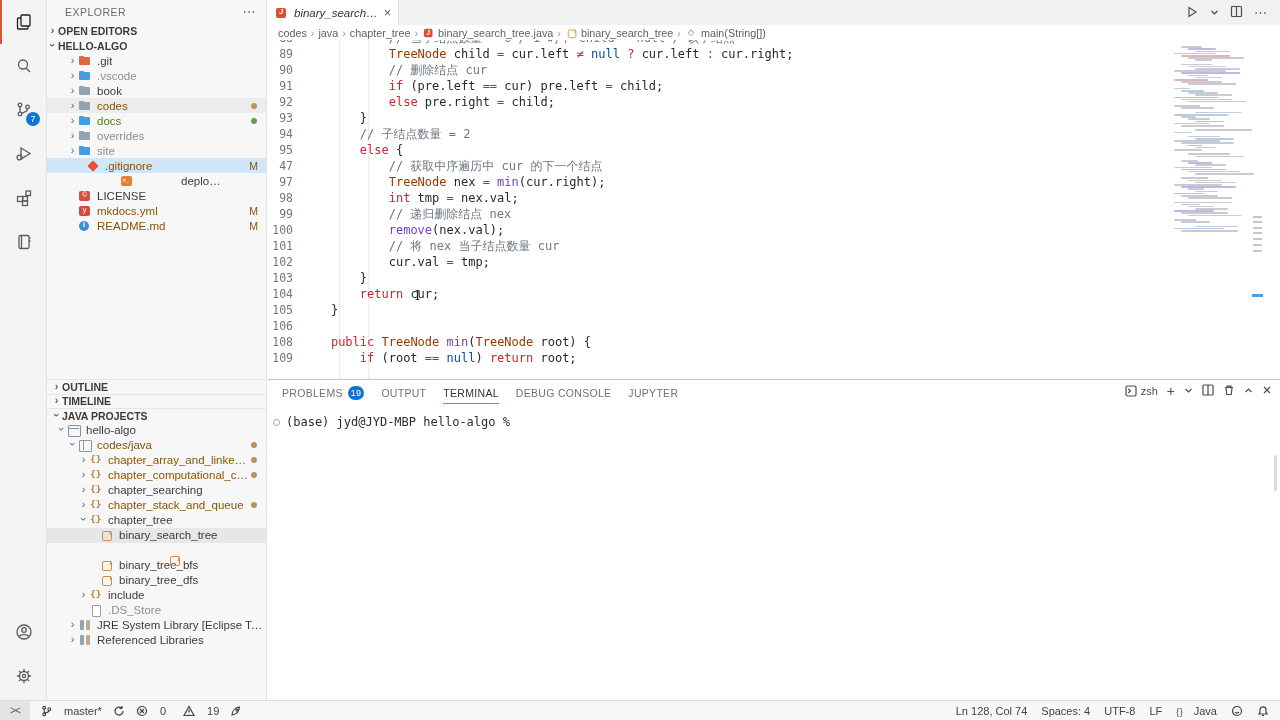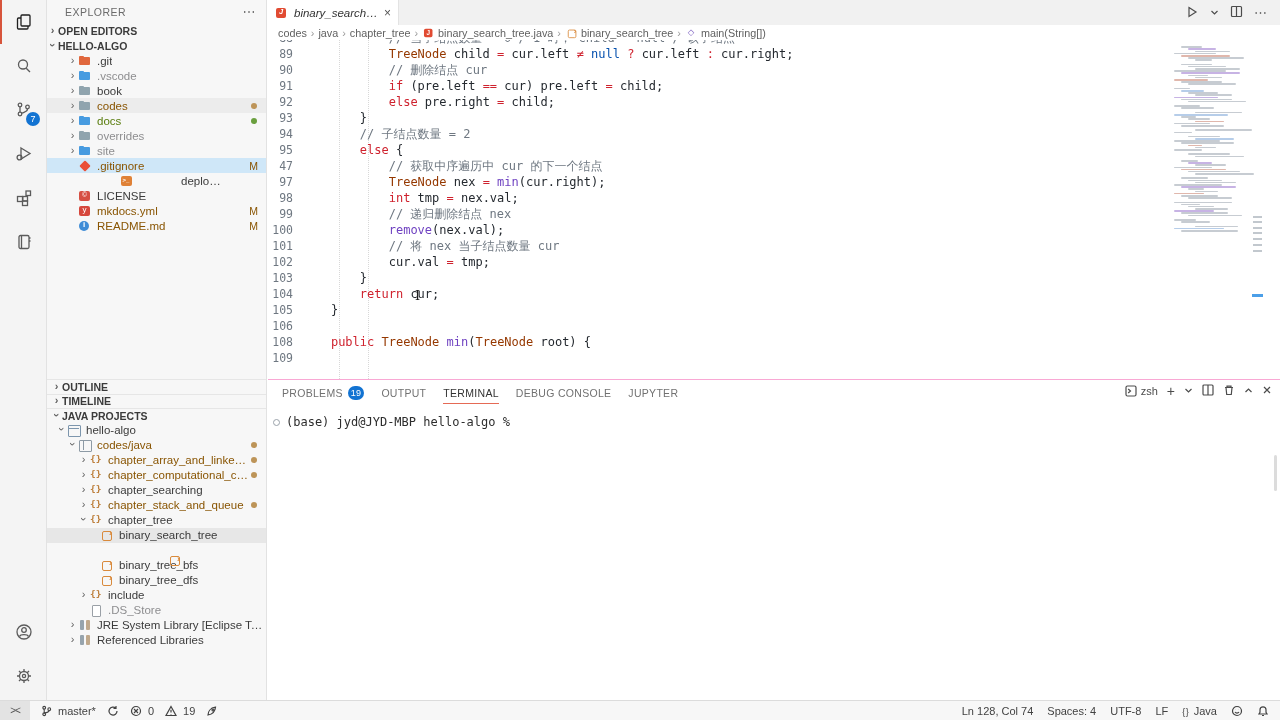--- a/index.html
+++ b/index.html
@@ -96,21 +96,21 @@
   .panel-actions{position:absolute;right:8px;top:4px;display:flex;align-items:center;gap:9px;color:#4c4c4c;font-size:11px}
   .panel-actions svg{stroke:currentColor;fill:none;stroke-width:1.2}
   .shell-pick{display:flex;align-items:center;gap:4px}
   .term{padding:11px 0 0 5px;font-family:"DejaVu Sans Mono","DejaVu Sans",monospace;font-size:12px;color:#2d2d2d;display:flex;align-items:center}
   .term .deco{width:7px;height:7px;border:1px solid #9aa2aa;border-radius:50%;margin:0 6px 0 0;flex:none}
   .p-scroll{position:absolute;right:3px;top:75px;width:3px;height:36px;background:#dcdcdc;border-radius:2px}
 
   
   .statusbar{position:absolute;left:0;top:700px;width:1280px;height:20px;background:#f7f7f7;border-top:1px solid #dcdcdc;display:flex;align-items:center;font-size:11px;color:#424242;z-index:6}
   .sb-remote{width:30px;height:19px;background:#e3e3e3;display:flex;align-items:center;justify-content:center;color:#555;font-size:10px;letter-spacing:-1px;cursor:pointer}
-  .sb-item{display:flex;align-items:flex-end;gap:6px;margin-left:11px;cursor:pointer}
+  .sb-item{display:flex;align-items:flex-end;gap:12px;margin-left:11px;cursor:pointer}
   .sb-right{margin-left:auto;display:flex;align-items:center;gap:14px;padding-right:11px}
   .sb-right .sb-item{margin-left:0}
   .statusbar svg{stroke:currentColor;fill:none;stroke-width:1.2}
 </style>
 </head>
 <body>
 
 <div class="app">
 
   <div class="activitybar">
@@ -226,21 +226,21 @@
           <span class="ic ic-folder"></span>
           <span class="lbl lc-gray">overrides</span>
           <span class="spacer"></span>
         </div>
         <div class="row" style="padding-left: 20px;">
           <span class="chev">›</span>
           <span class="ic ic-folder-blue"></span>
           <span class="lbl lc-gray">site</span>
           <span class="spacer"></span>
         </div>
-        <div class="row sel" style="padding-left: 20px; justify-content: center;">
+        <div class="row sel" style="padding-left: 28px; justify-content: center;">
           <span class="chev blank">›</span>
           <span class="ic ic-gitignore"></span>
           <span class="lbl lc-mod">.gitignore</span>
           <span class="spacer"></span>
           <span class="badge-m">M</span>
         </div>
         <div class="row" style="padding-left: 20px; gap: 42px;">
           <span class="chev blank">›</span>
           <span class="ic ic-shell"></span>
           <span class="lbl">deploy.sh</span>
@@ -447,21 +447,21 @@
           <div class="cl"><span class="ln">98</span><span><span class="tk-d">            </span><span class="tk-k">int</span><span class="tk-d"> tmp </span><span class="tk-k">=</span><span class="tk-d"> nex.val;</span></span></div>
           <div class="cl"><span class="ln">99</span><span><span class="tk-m">            // 递归删除结点 nex</span></span></div>
           <div class="cl"><span class="ln">100</span><span><span class="tk-d">            </span><span class="tk-f">remove</span><span class="tk-d">(nex.val);</span></span></div>
           <div class="cl"><span class="ln">101</span><span><span class="tk-m">            // 将 nex 当子结点数量 cur</span></span></div>
           <div class="cl"><span class="ln">102</span><span><span class="tk-d">            cur.val </span><span class="tk-k">=</span><span class="tk-d"> tmp;</span></span></div>
           <div class="cl"><span class="ln">103</span><span><span class="tk-d">        }</span></span></div>
           <div class="cl"><span class="ln">104</span><span><span class="tk-d">        </span><span class="tk-k">return</span><span class="tk-d"> cur;</span></span></div>
           <div class="cl"><span class="ln">105</span><span><span class="tk-d">    }</span></span></div>
           <div class="cl"><span class="ln">106</span><span><span class="tk-d"></span></span></div>
           <div class="cl"><span class="ln">108</span><span><span class="tk-d">    </span><span class="tk-k">public</span><span class="tk-d"> </span><span class="tk-t">TreeNode</span><span class="tk-d"> </span><span class="tk-f">min</span><span class="tk-d">(</span><span class="tk-t">TreeNode</span><span class="tk-d"> root) {</span></span></div>
-          <div class="cl"><span class="ln">109</span></div>
+          <div class="cl"><span class="ln">109</span><span><span class="tk-d">        </span><span class="tk-k">if</span><span class="tk-d"> (root </span><span class="tk-k">==</span><span class="tk-d"> </span><span class="tk-c">null</span><span class="tk-d">) </span><span class="tk-k">return</span><span class="tk-d"> root;</span></span></div>
         </div>
       <div class="minimap" id="minimap">
           <div class="mm-line" style="background: transparent;"></div>
           <div class="mm-line" style="margin-left: 7px; width: 21px; background: rgb(169, 177, 186);"></div>
           <div class="mm-line" style="margin-left: 14px; width: 28px; background: rgb(169, 139, 214);"></div>
           <div class="mm-line" style="margin-left: 21px; width: 35px; background: rgb(169, 177, 186);"></div>
           <div class="mm-line" style="margin-left: 0px; width: 42px; background: rgb(169, 177, 186);"></div>
           <div class="mm-line" style="margin-left: 7px; width: 49px; background: rgb(208, 144, 127);"></div>
           <div class="mm-line" style="margin-left: 14px; width: 56px; background: rgb(169, 177, 186);"></div>
           <div class="mm-line" style="margin-left: 21px; width: 17px; background: rgb(169, 177, 186);"></div>

